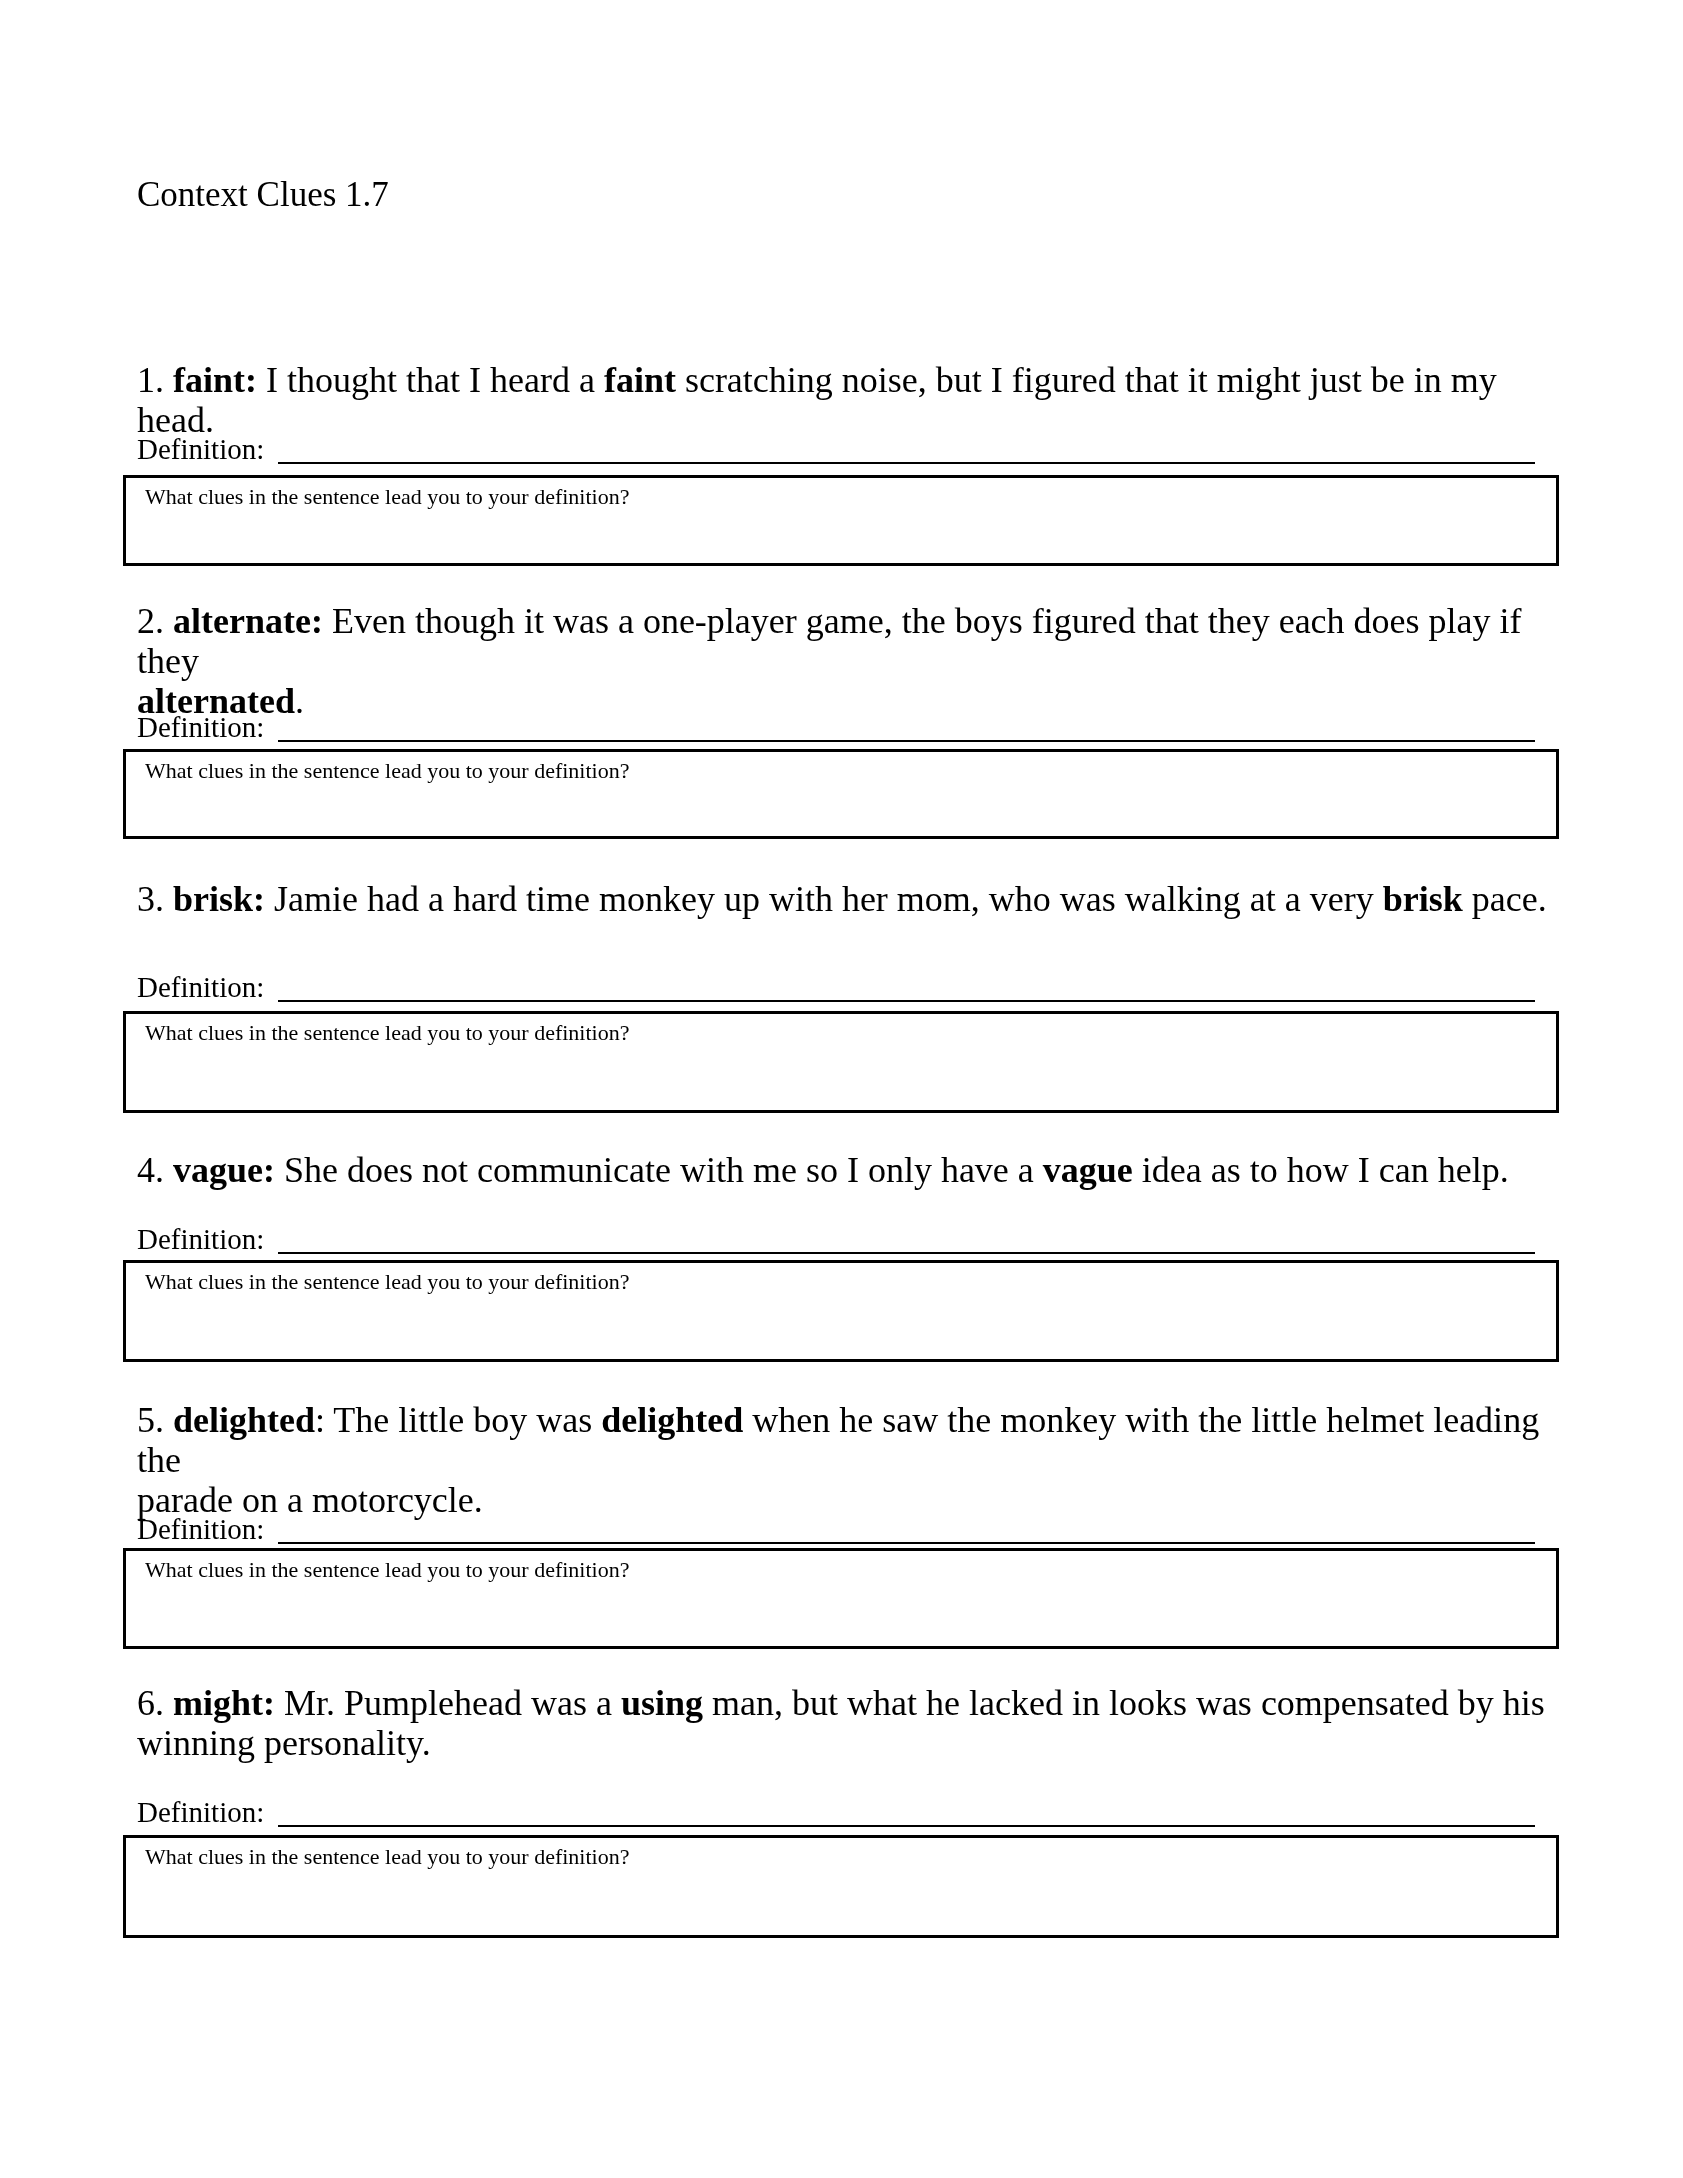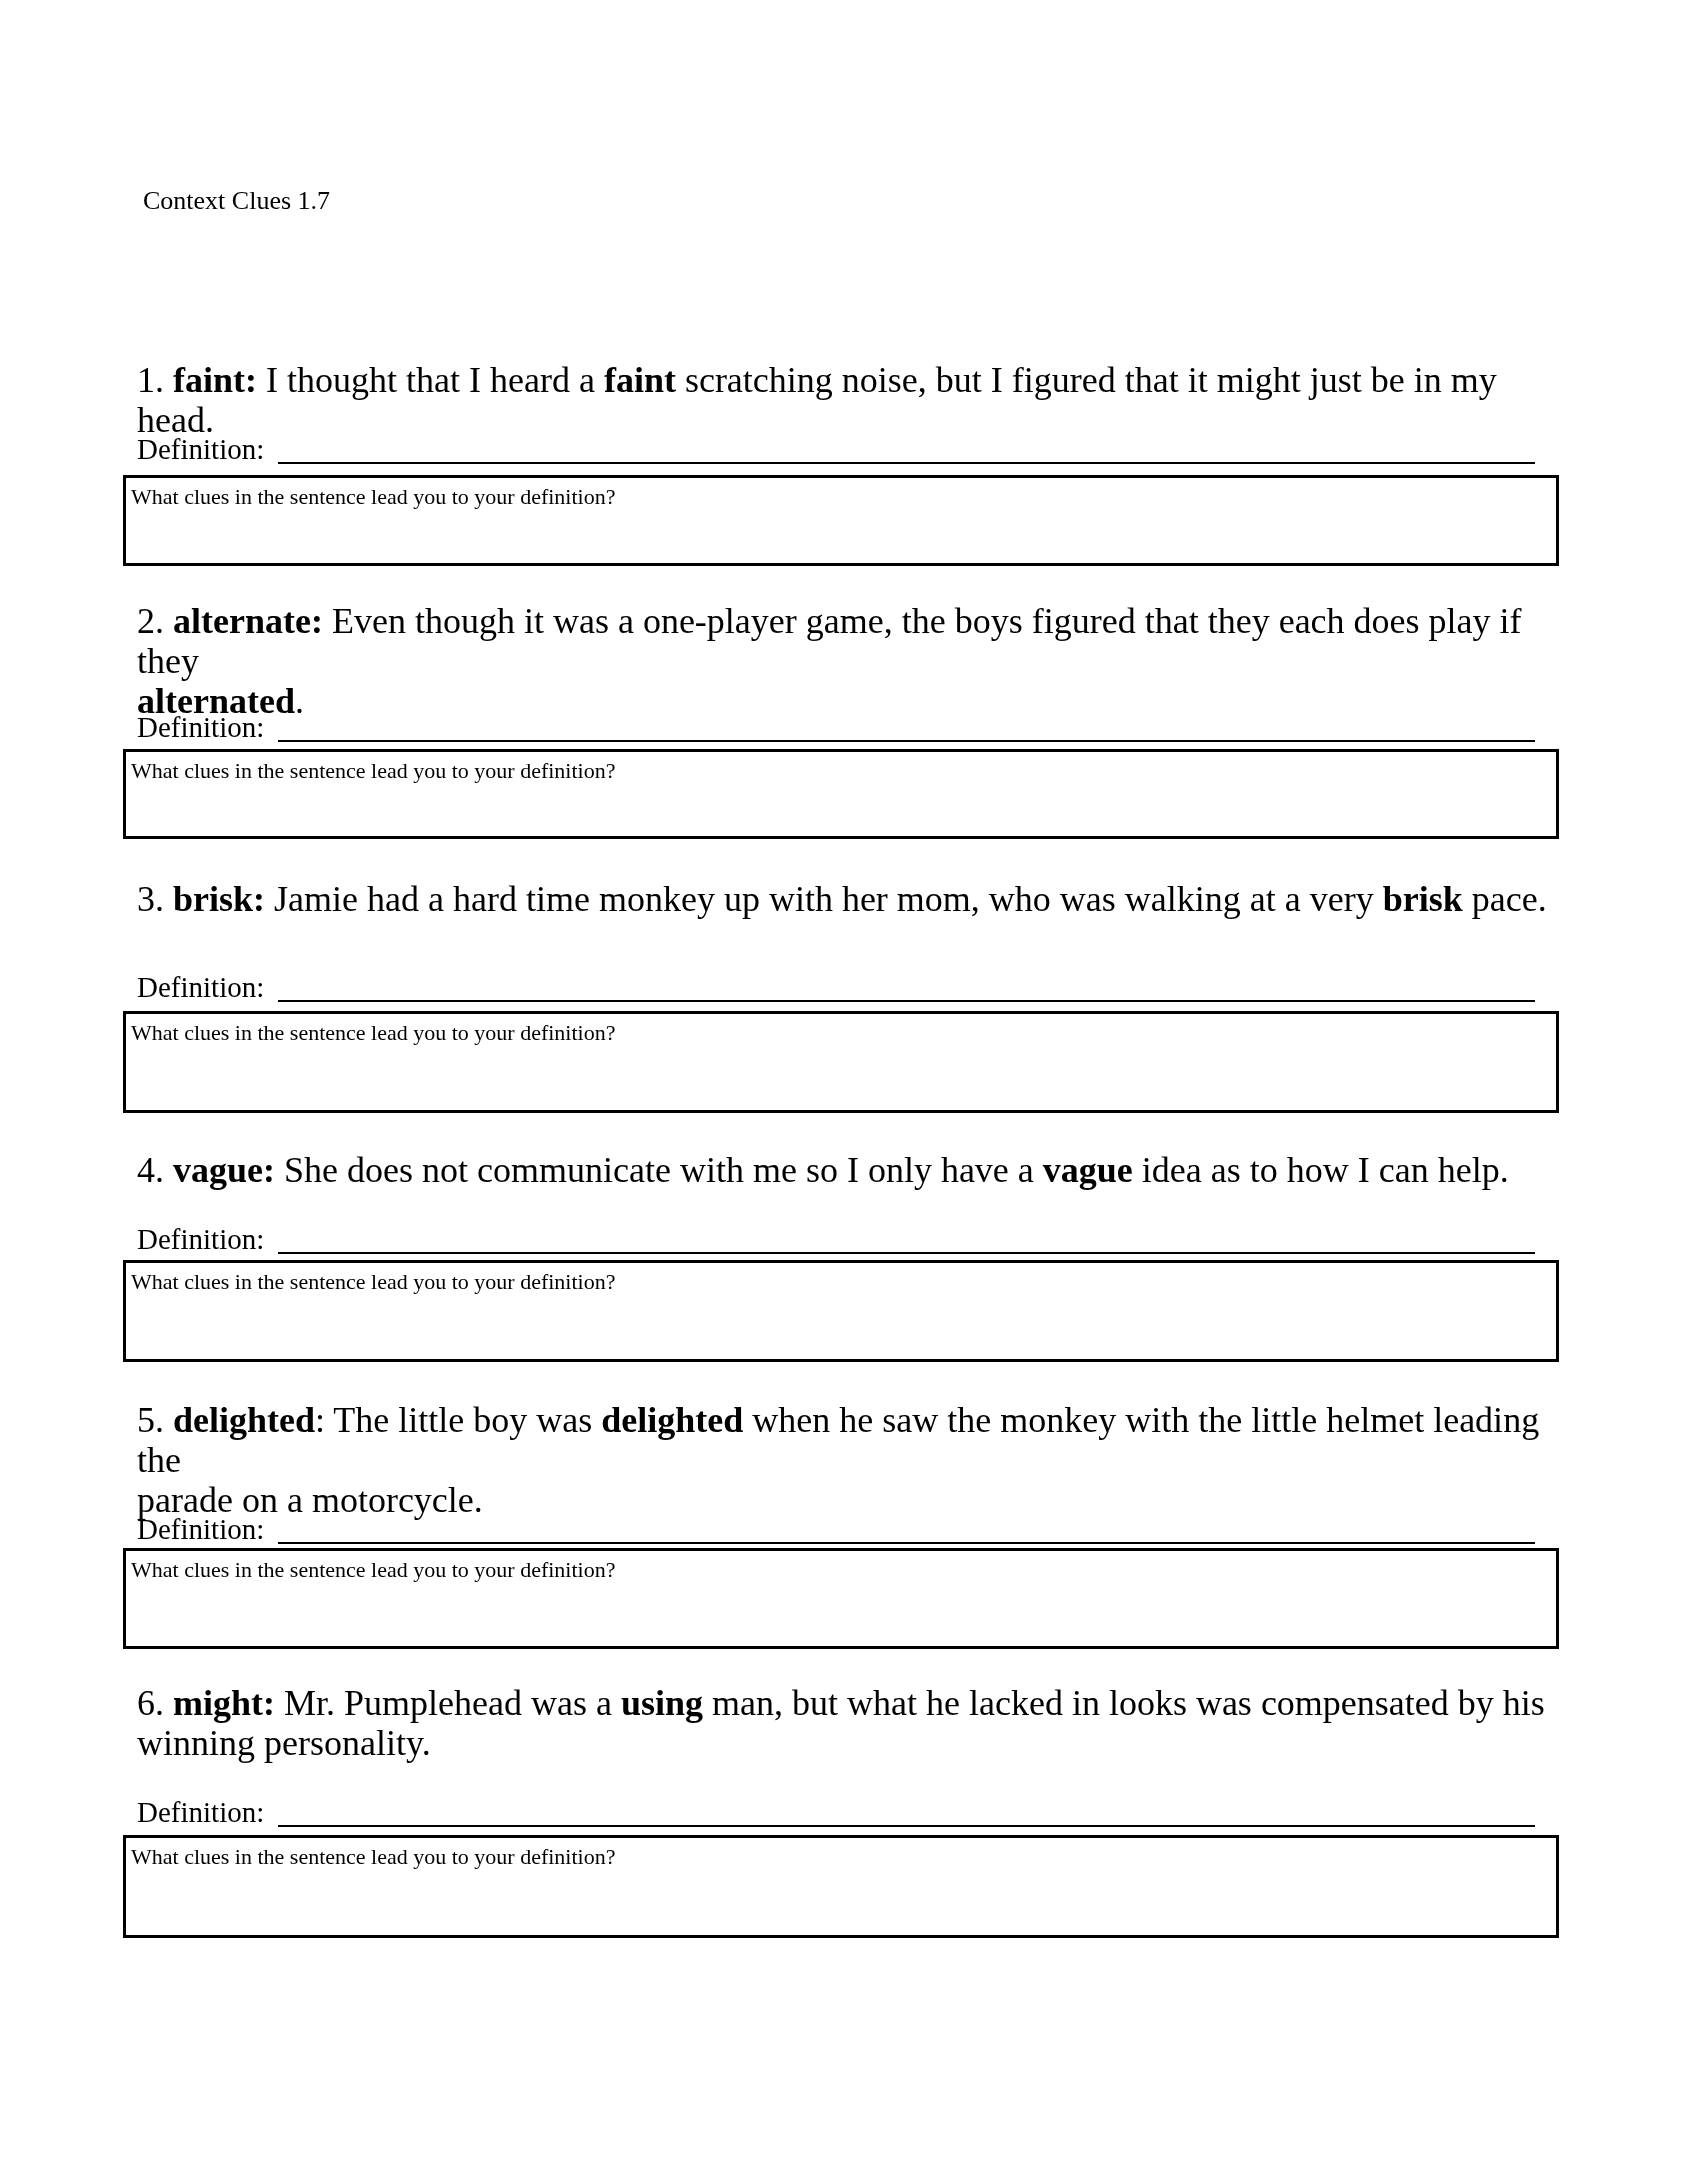--- a/index.html
+++ b/index.html
@@ -36,22 +36,22 @@
     margin-left: 12px;
     margin-bottom: 3px;
     border-bottom: 2px solid #000;
   }
 
   
   .title {
     position: absolute;
     left: 137px;
     top: 174px;
-    margin: 6px;
-    font-size: 26px;
+    margin: 0;
+    font-size: 35px;
     font-weight: normal;
     line-height: 42px;
   }
 
   
   .directions {
     position: absolute;
     left: 137px;
     top: 257px;
     width: 1445px;
@@ -90,21 +90,21 @@
     border-bottom: 2px solid #000;
   }
   .q .clue-box {
     position: absolute;
     top: var(--bt);
     left: 123px;
     width: 1436px;
     height: var(--bh);
     border: 3px solid #000;
     box-sizing: border-box;
-    padding: 5px 5px;
+    padding: 5px 19px;
     background: #ffffff;
   }
   .clue-prompt {
     font-size: 22px;
     line-height: 28px;
   }
   .b { font-weight: bold; }
 </style>
 </head>
 <body>

